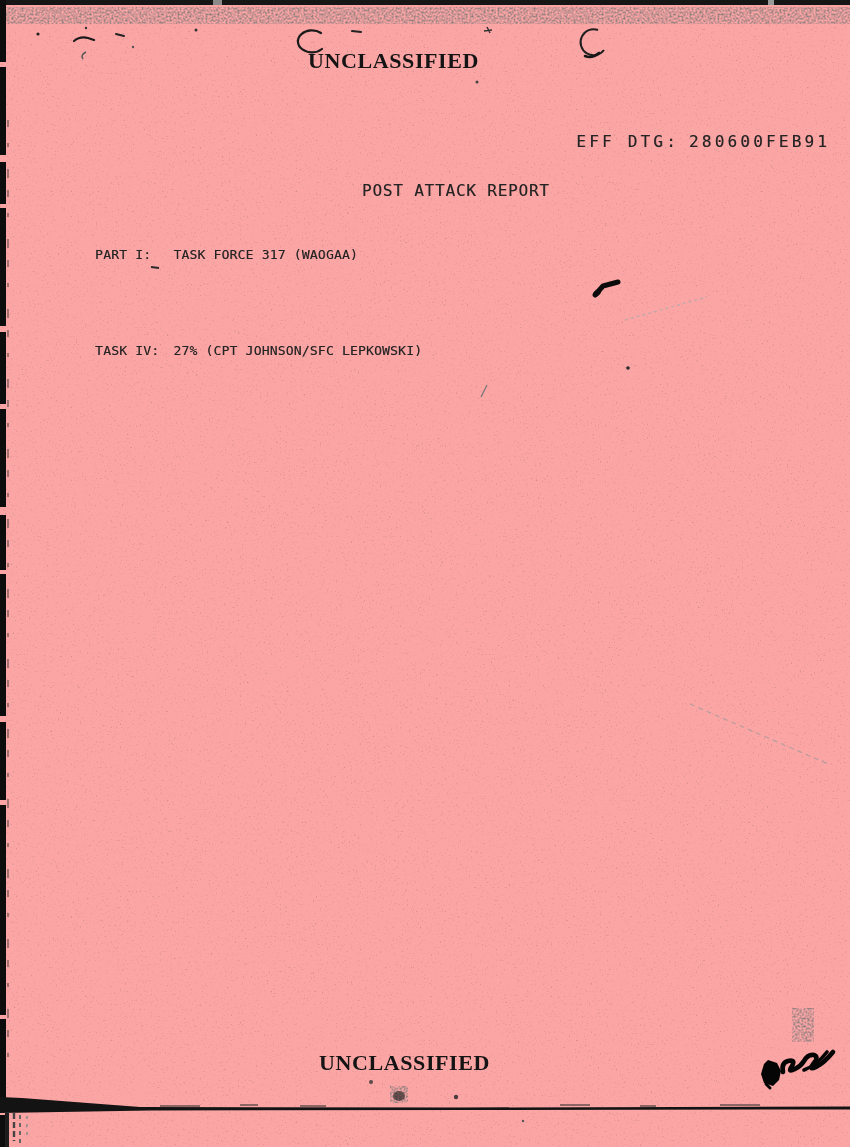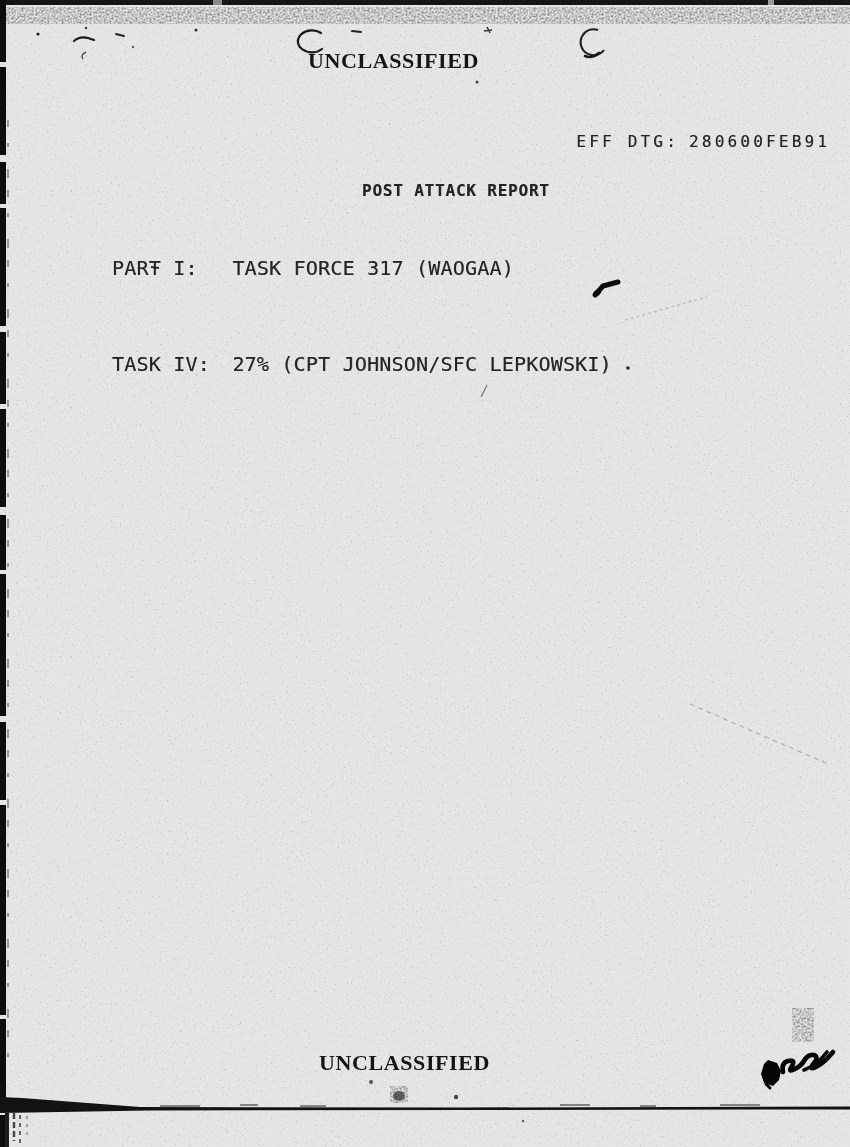--- a/index.html
+++ b/index.html
@@ -1,19 +1,19 @@
 <!DOCTYPE html>
 <html><head>
 <meta charset="utf-8">
 <style>
   html,body{margin:0;padding:0;background:#ffffff;}
   .page{
     position:relative;
     width:850px;height:1147px;
-    background:#e5e5e5;
+    background:#fca5a5;
     overflow:hidden;
     font-family:"DejaVu Sans Mono", monospace;
   }
   .artifacts{
     position:absolute;left:0;top:0;width:850px;height:1147px;
     pointer-events:none;
   }
   .classification{
     position:absolute;
     font-family:"Liberation Serif", serif;
@@ -30,25 +30,25 @@
     text-shadow:0.35px 0.35px 0 rgba(20,20,20,0.45);
     white-space:pre;
   }
   .eff-dtg{
     position:absolute;left:525px;top:113px;
     font-size:16px;letter-spacing:3.2px;
   }
   .eff-dtg .value{margin-left:10px;}
   .report-title{
     position:absolute;left:362px;top:181px;
-    font-size:16px;font-weight:bold;letter-spacing:0.8px;
+    font-size:16px;font-weight:normal;letter-spacing:0.8px;
   }
   .part-row{
     position:absolute;left:63px;
-    font-size:20px;letter-spacing:0.2px;
+    font-size:13px;letter-spacing:0.2px;
   }
   .part-row .part-label{display:inline-block;width:10ch;}
   .row-0{top:232px;}
   .row-1{top:262px;}
   .row-2{top:294px;}
   .row-3{top:328px;}
 </style>
 </head>
 <body>
 

